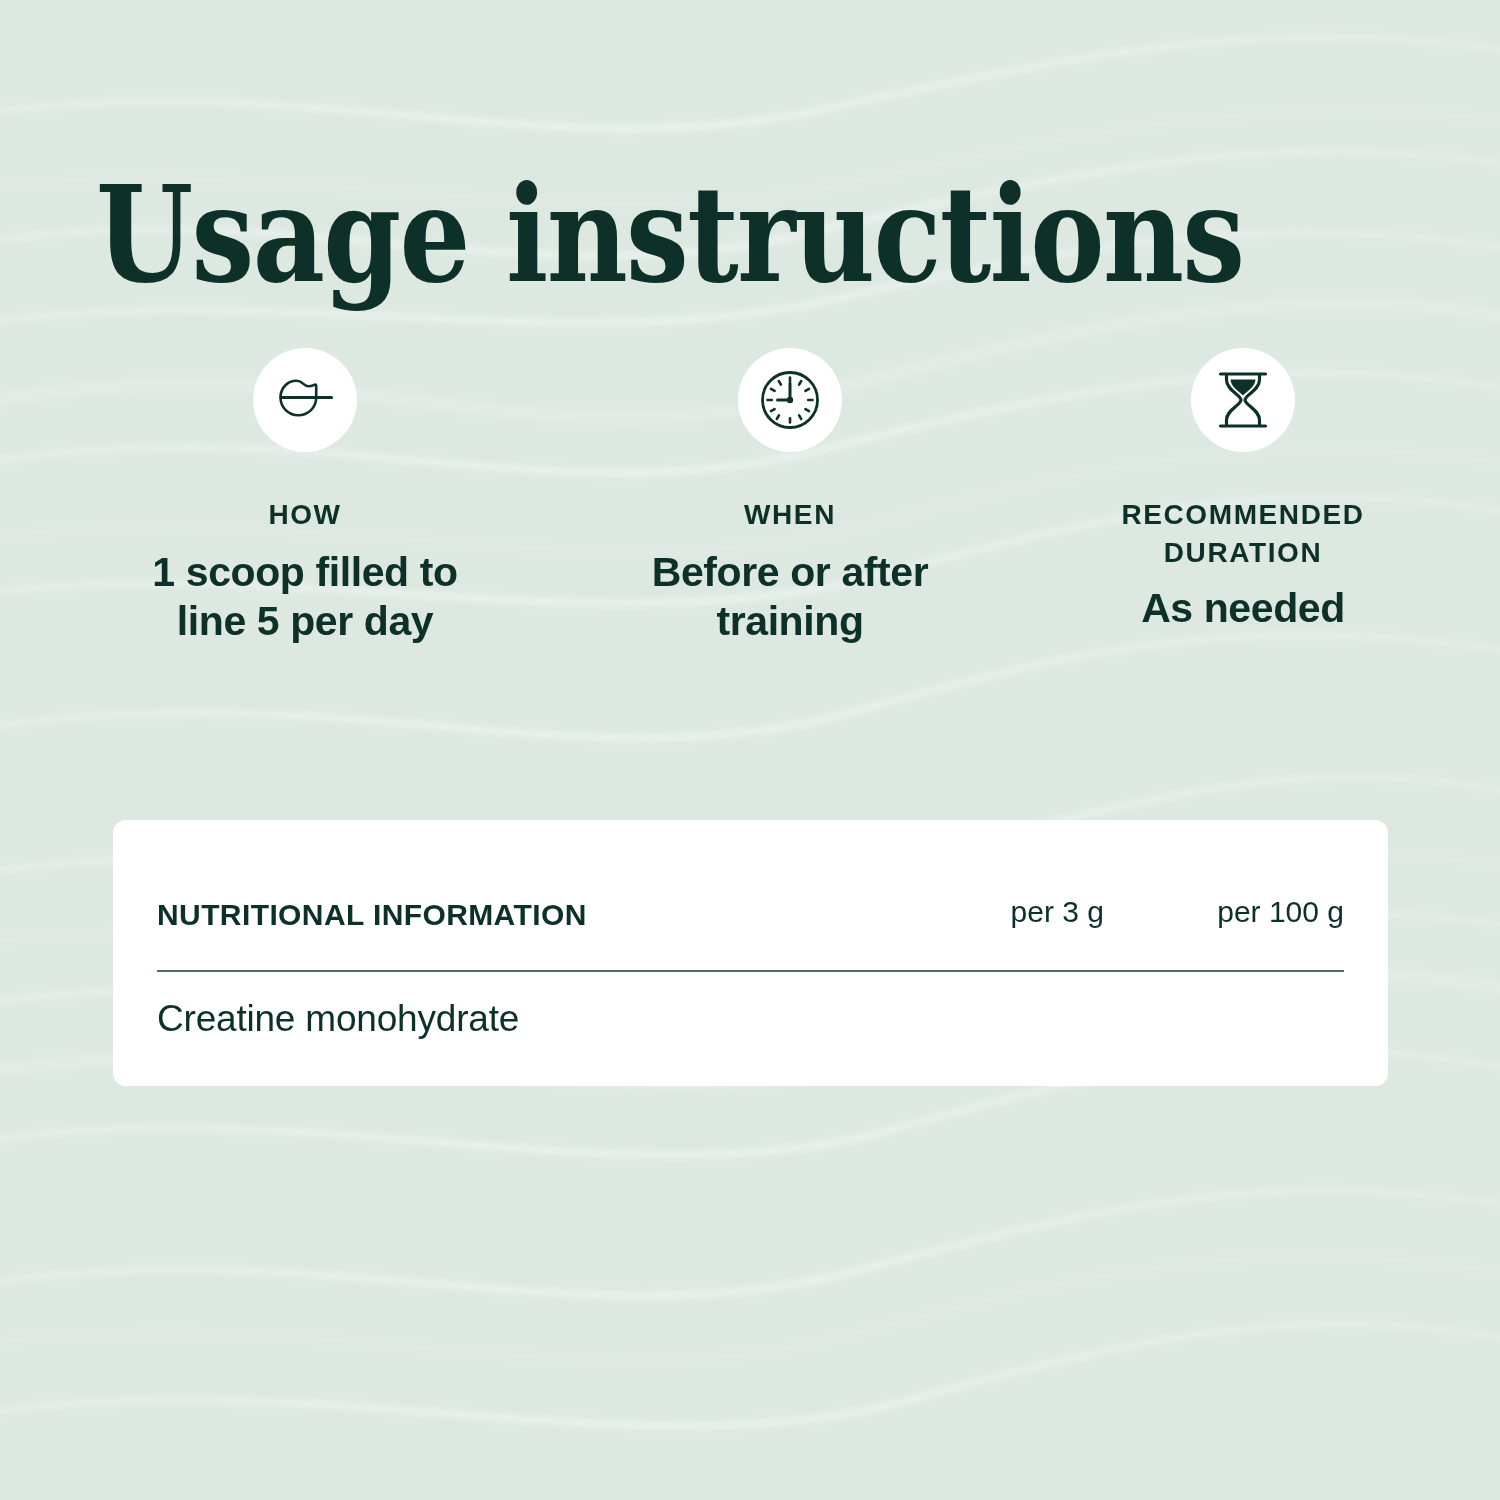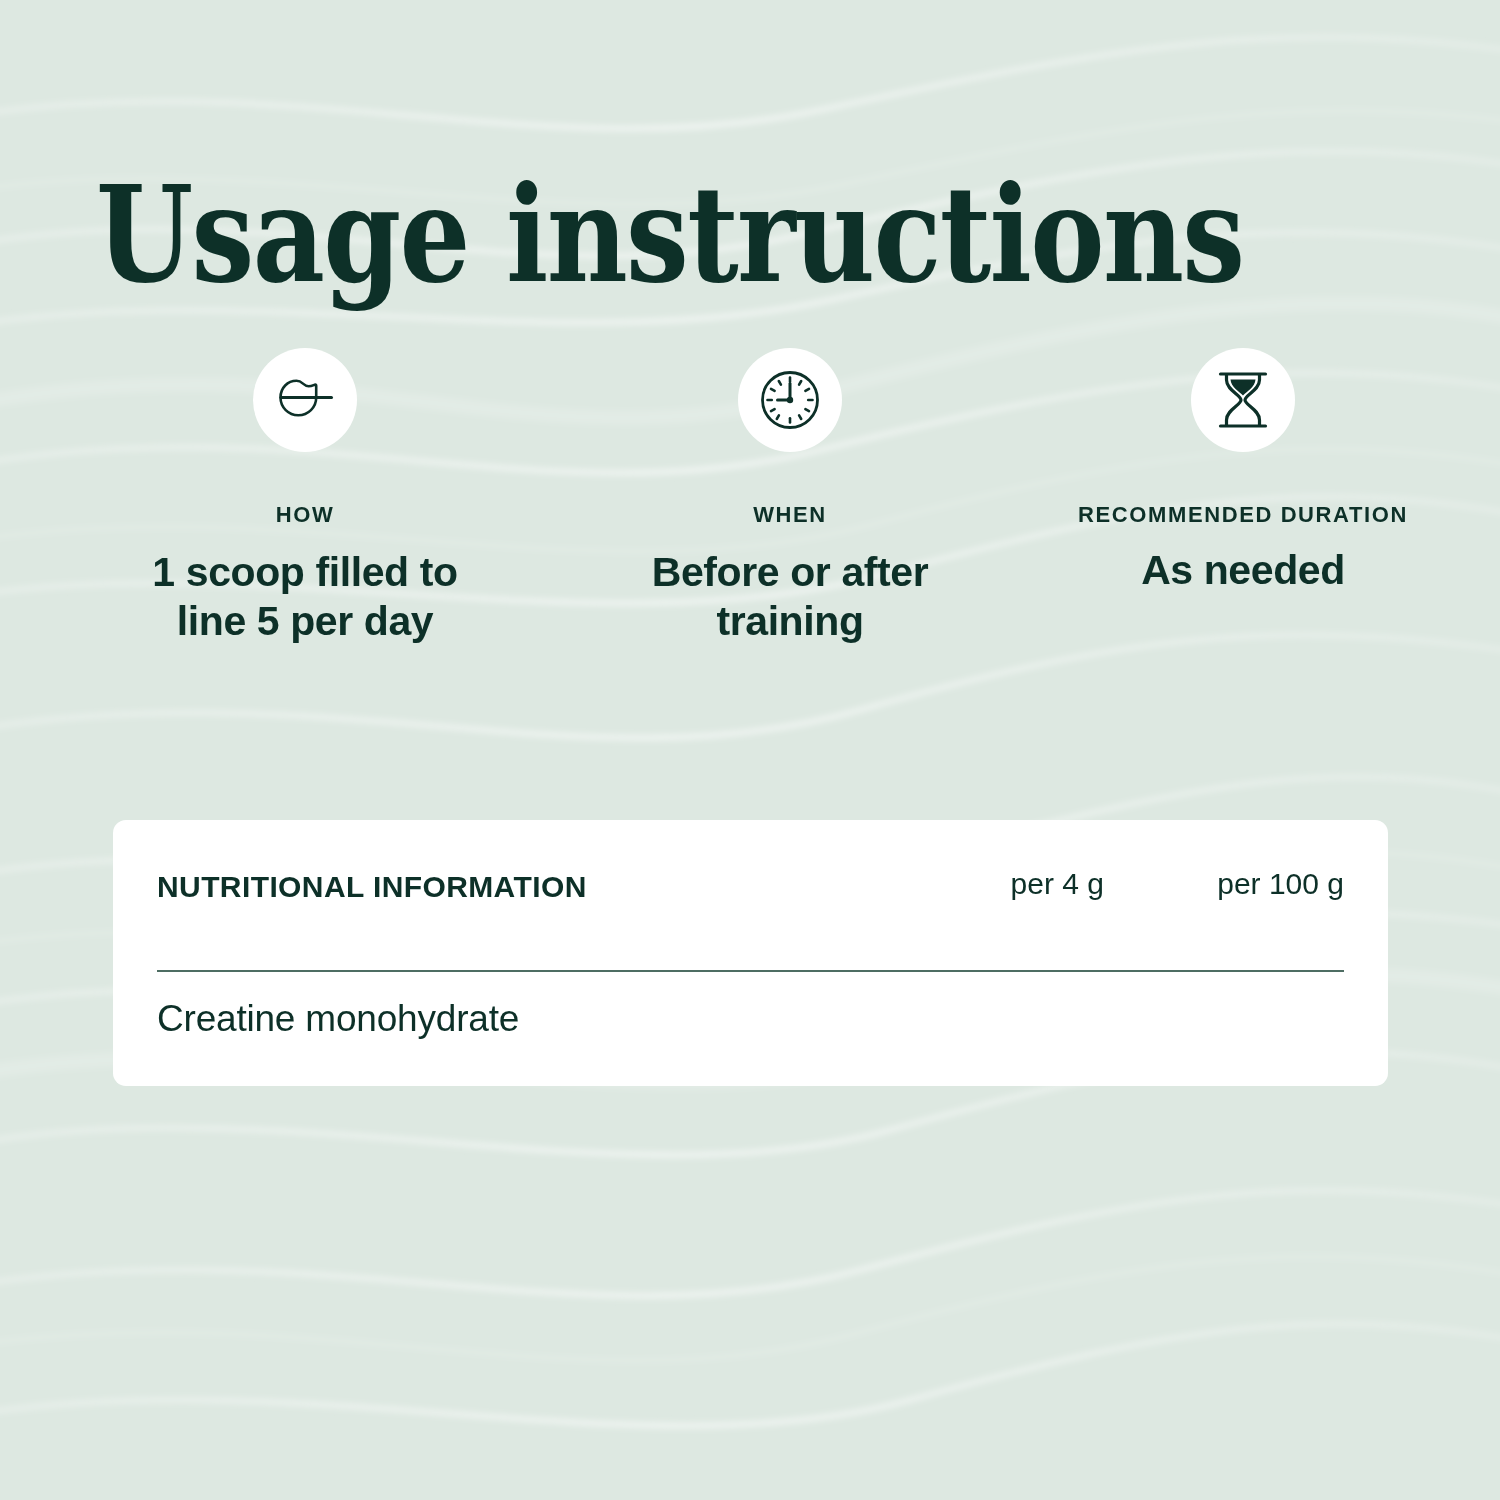--- a/index.html
+++ b/index.html
@@ -75,21 +75,21 @@
     background: #ffffff;
     margin: 0 auto 0;
     display: flex;
     align-items: center;
     justify-content: center;
   }
   .icon-circle svg { display: block; }
 
   .feature-label {
     margin-top: 44px;
-    font-size: 22px;
+    font-size: 28px;
     font-weight: 700;
     letter-spacing: 1.6px;
     line-height: 38px;
     color: #0d3028;
     text-transform: uppercase;
   }
   .feature-value {
     margin-top: 14px;
     font-size: 41px;
     font-weight: 700;
@@ -106,21 +106,21 @@
     top: 820px;
     width: 1275px;
     height: 266px;
     background: #ffffff;
     border-radius: 13px;
     box-sizing: border-box;
     padding: 47px 44px 0 44px;
   }
   .nutrition-head {
     display: flex;
-    align-items: flex-start;
+    align-items: center;
     justify-content: space-between;
     height: 94px;
   }
   .nutrition-title {
     font-size: 30px;
     font-weight: 700;
     letter-spacing: 0.4px;
     line-height: 39px;
     color: #0d3028;
     text-transform: uppercase;
@@ -264,21 +264,21 @@
         </span>
       </div>
       <div class="feature-label">RECOMMENDED DURATION</div>
       <div class="feature-value">As needed</div>
     </div>
   </div>
 
   <div class="nutrition-card">
     <div class="nutrition-head">
       <div class="nutrition-title">NUTRITIONAL INFORMATION</div>
-      <div class="col-head col-head-a">per 4 g</div>
+      <div class="col-head col-head-a">per 3 g</div>
       <div class="col-head col-head-b">per 100 g</div>
     </div>
     <div class="divider"></div>
     <div class="nutrition-row">
       <div class="row-name">Creatine monohydrate</div>
     </div>
   </div>
 
 </div>
 

